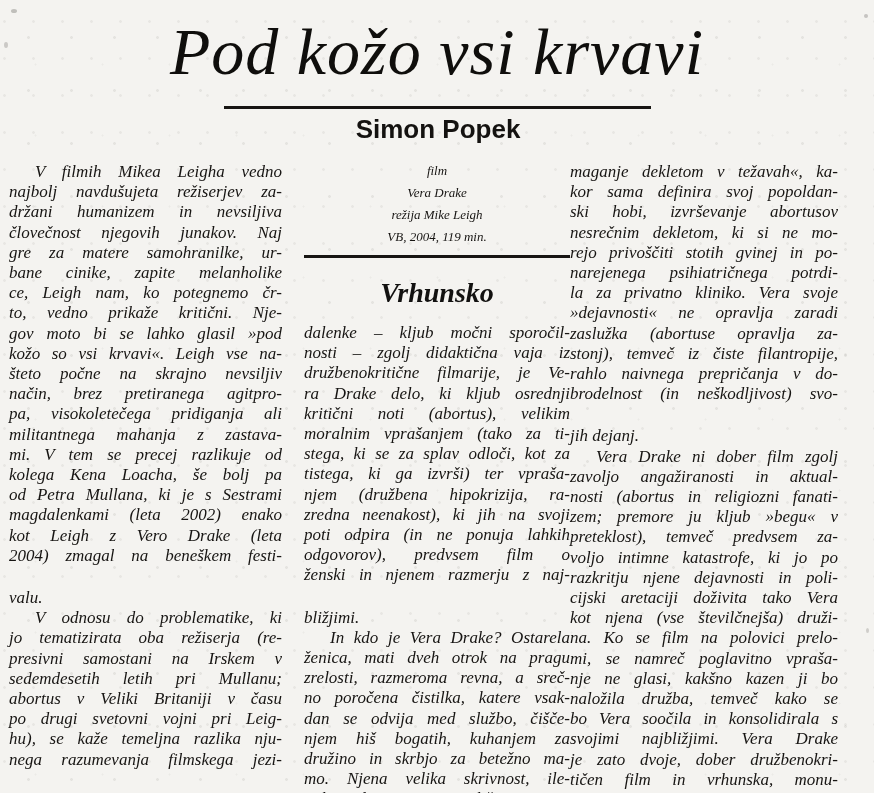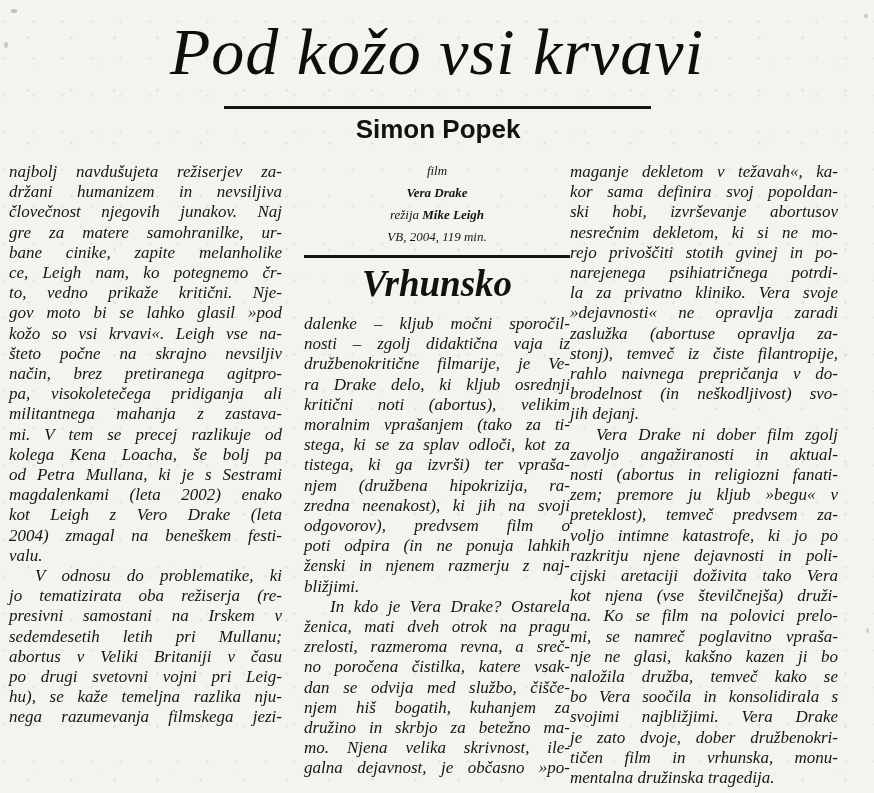--- a/index.html
+++ b/index.html
@@ -34,47 +34,48 @@
     font-family:"Liberation Sans", sans-serif;
     font-weight:700;font-size:26px;line-height:30px;
     color:#141210;
   }
   .col{position:absolute;font-style:italic;font-size:17px;line-height:20.2px;}
   .col-left{left:9px;top:162px;width:273px;}
   .col-mid{left:304px;top:160px;width:266px;}
   .col-right{left:570px;top:162px;width:268px;}
   .line{text-align:justify;text-align-last:justify;white-space:normal;}
   .line.indent{text-indent:26px;}
-  .line.end{text-align-last:left;}
+  .line.end{text-align-last:left;margin-top:22px;}
   .film-info{text-align:center;font-size:13px;line-height:22px;font-style:italic;}
-  .film-info b{font-weight:700;}
+  .film-info b{font-weight:400;}
   .mid-rule{height:3px;background:#171513;margin-top:7px;}
   .rating{
     text-align:center;font-style:italic;font-weight:700;
-    font-size:37px;line-height:34px;margin-top:9px;color:#121110;
+    font-size:28px;line-height:34px;margin-top:18px;color:#121110;
   }
   .mid-body{margin-top:13px;}
 </style>
 </head>
 <body>
 
 <div class="page">
 
   <span class="speck" style="left:11px;top:9px;width:6px;height:4px;opacity:.28;"></span>
   <span class="speck" style="left:4px;top:42px;width:4px;height:6px;opacity:.22;"></span>
   <span class="speck" style="left:864px;top:14px;width:4px;height:4px;opacity:.25;"></span>
   <span class="speck" style="left:866px;top:628px;width:3px;height:5px;opacity:.2;"></span>
 
   <h1 class="title">Pod kožo vsi krvavi</h1>
 
   <div class="title-rule"></div>
 
   <div class="author">Simon Popek</div>
 
   <div class="col col-left">
+      <div class="line indent">V filmih Mikea Leigha vedno</div>
       <div class="line">najbolj navdušujeta režiserjev za-</div>
       <div class="line">držani humanizem in nevsiljiva</div>
       <div class="line">človečnost njegovih junakov. Naj</div>
       <div class="line">gre za matere samohranilke, ur-</div>
       <div class="line">bane cinike, zapite melanholike</div>
       <div class="line">ce, Leigh nam, ko potegnemo čr-</div>
       <div class="line">to, vedno prikaže kritični. Nje-</div>
       <div class="line">gov moto bi se lahko glasil »pod</div>
       <div class="line">kožo so vsi krvavi«. Leigh vse na-</div>
       <div class="line">šteto počne na skrajno nevsiljiv</div>
@@ -111,22 +112,22 @@
         <div class="line">dalenke – kljub močni sporočil-</div>
         <div class="line">nosti – zgolj didaktična vaja iz</div>
         <div class="line">družbenokritične filmarije, je Ve-</div>
         <div class="line">ra Drake delo, ki kljub osrednji</div>
         <div class="line">kritični noti (abortus), velikim</div>
         <div class="line">moralnim vprašanjem (tako za ti-</div>
         <div class="line">stega, ki se za splav odloči, kot za</div>
         <div class="line">tistega, ki ga izvrši) ter vpraša-</div>
         <div class="line">njem (družbena hipokrizija, ra-</div>
         <div class="line">zredna neenakost), ki jih na svoji</div>
+        <div class="line">poti odpira (in ne ponuja lahkih</div>
         <div class="line">odgovorov), predvsem film o</div>
-        <div class="line">poti odpira (in ne ponuja lahkih</div>
         <div class="line">ženski in njenem razmerju z naj-</div>
         <div class="line end">bližjimi.</div>
         <div class="line indent">In kdo je Vera Drake? Ostarela</div>
         <div class="line">ženica, mati dveh otrok na pragu</div>
         <div class="line">zrelosti, razmeroma revna, a sreč-</div>
         <div class="line">no poročena čistilka, katere vsak-</div>
         <div class="line">dan se odvija med službo, čišče-</div>
         <div class="line">njem hiš bogatih, kuhanjem za</div>
         <div class="line">družino in skrbjo za betežno ma-</div>
         <div class="line">mo. Njena velika skrivnost, ile-</div>

